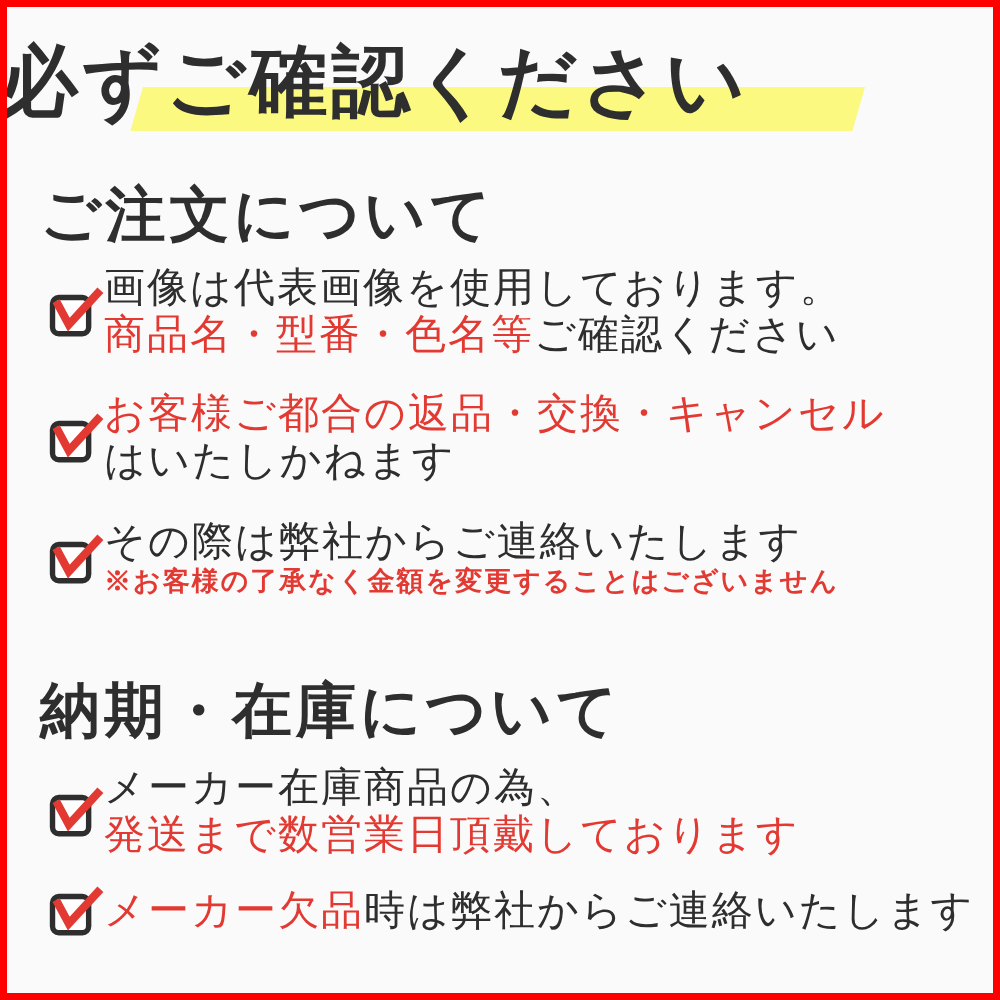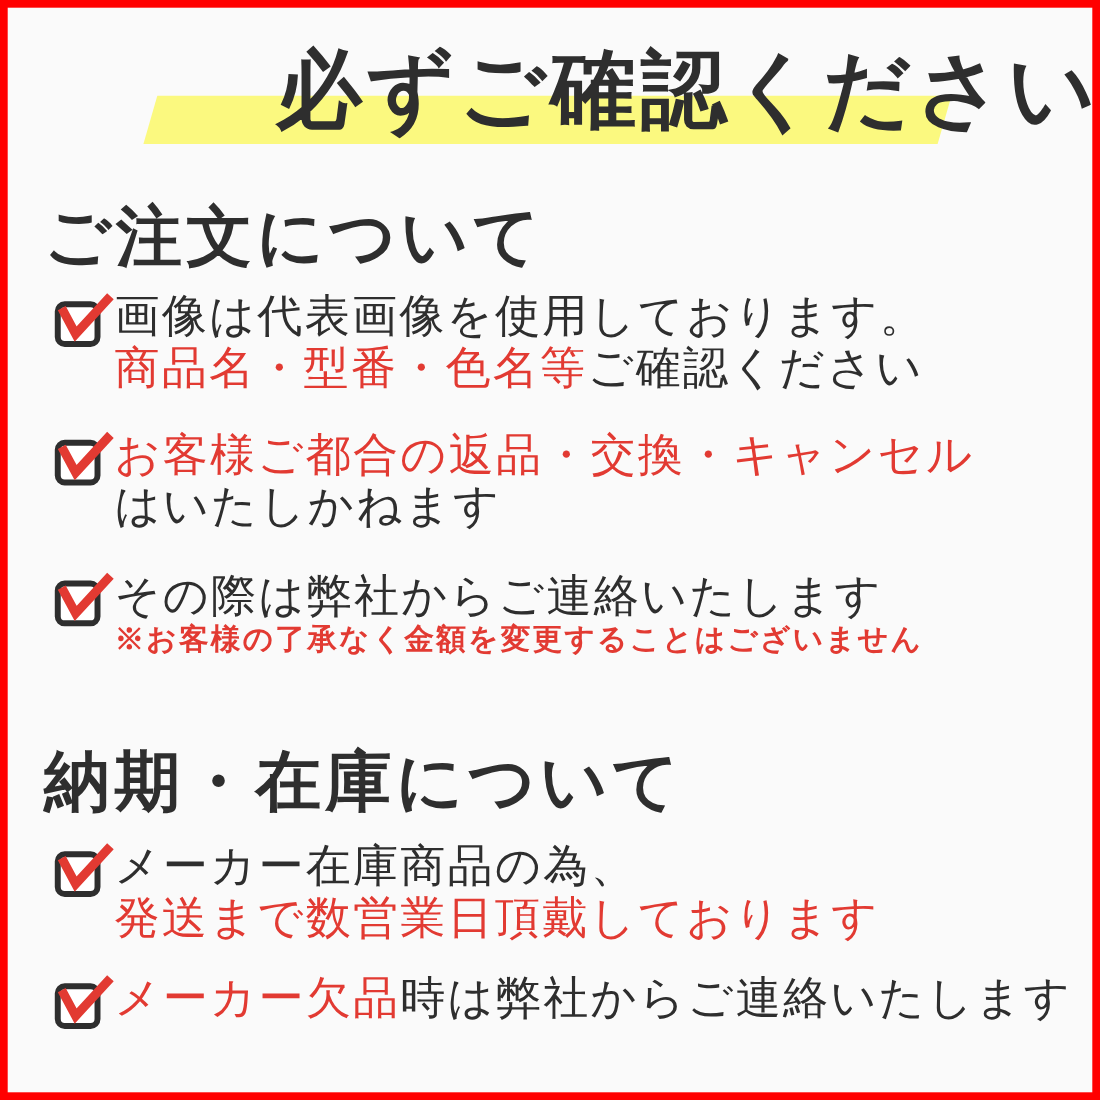--- a/index.html
+++ b/index.html
@@ -16,21 +16,21 @@
     position: absolute;
     inset: 0;
     border: 7px solid var(--border-red, #ff0000);
     pointer-events: none;
     z-index: 50;
   }
   .title-block {
     position: absolute;
     top: 36px; left: 0;
     width: 100%;
-    text-align: right;
+    text-align: left;
     z-index: 2;
   }
   .title-highlight {
     position: absolute;
     left: 143px; top: 87px;
     width: 722px; height: 44px;
     background: var(--highlight-yellow, #fbf97f);
     transform: skewX(-16deg);
     transform-origin: top left;
     z-index: 1;
@@ -52,21 +52,21 @@
     letter-spacing: 4px;
     line-height: 62px;
     white-space: nowrap;
   }
   .heading-1 { top: 184px; }
   .heading-2 { top: 680px; text-align: right; }
   .check-item {
     position: absolute;
     left: 48px;
     display: flex;
-    align-items: flex-start;
+    align-items: center;
   }
   .item-1 { top: 264px; }
   .item-2 { top: 390px; }
   .item-3 { top: 518px; }
   .item-4 { top: 764px; }
   .item-5 { top: 884px; }
   .checkbox-icon {
     flex: 0 0 auto;
     width: 56px; height: 50px;
     margin-top: 2px;

